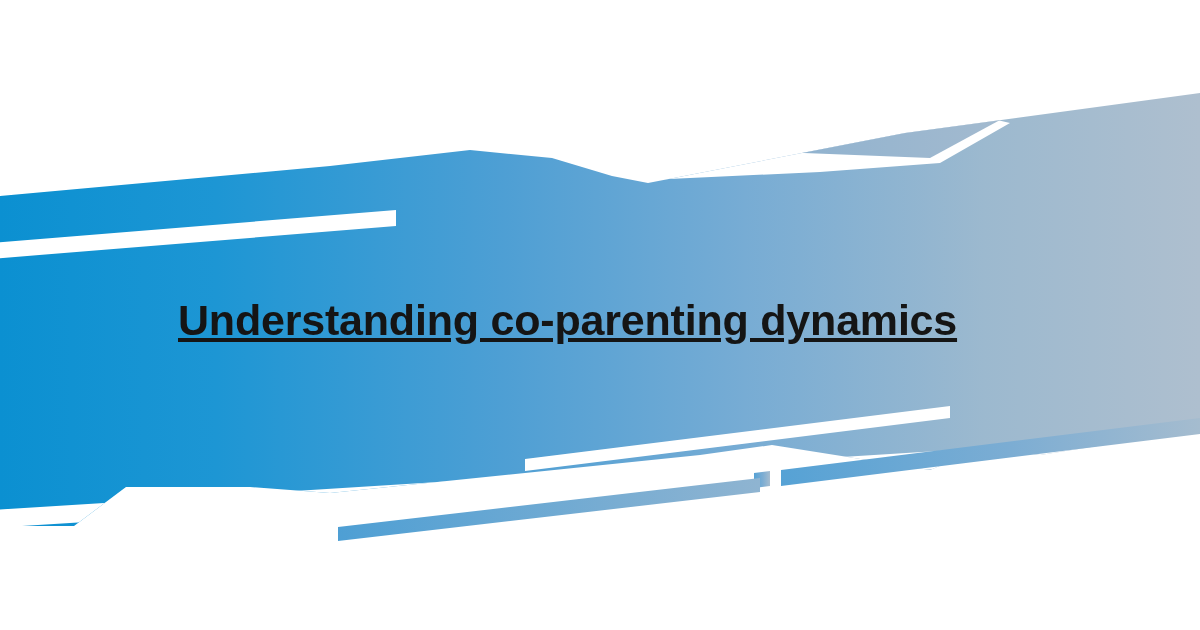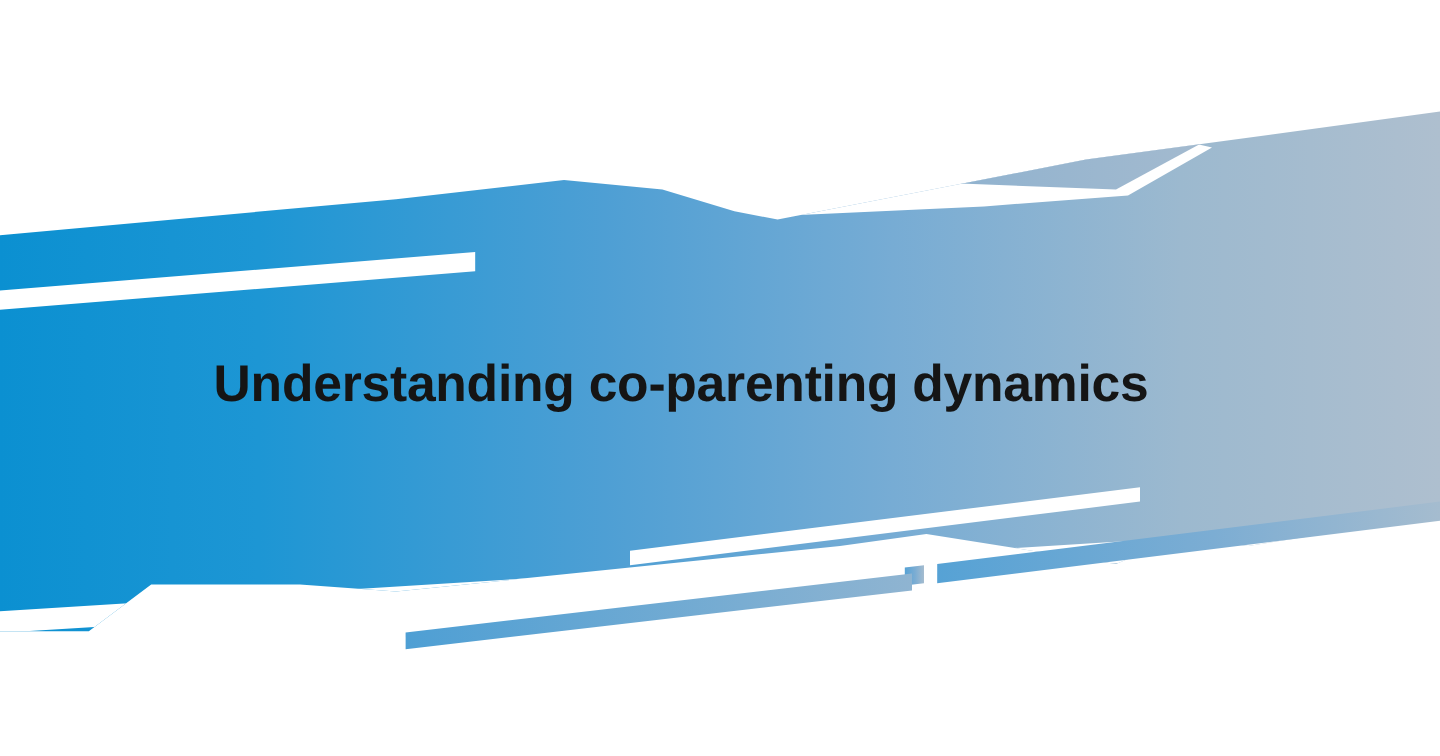--- a/index.html
+++ b/index.html
@@ -38,20 +38,21 @@
     left: 178px;
     top: 296px;
     margin: 0;
     font-family: "Liberation Sans", sans-serif;
     font-size: 43px;
     font-weight: bold;
     letter-spacing: -0.2px;
     line-height: 1.12;
     color: #151515;
     white-space: nowrap;
+    text-decoration: underline;
   }
 </style>
 </head>
 <body>
 
 <div id="banner">
 
   <svg id="banner-art" viewBox="0 0 1200 630" xmlns="http://www.w3.org/2000/svg" preserveAspectRatio="none">
 
     <defs>

